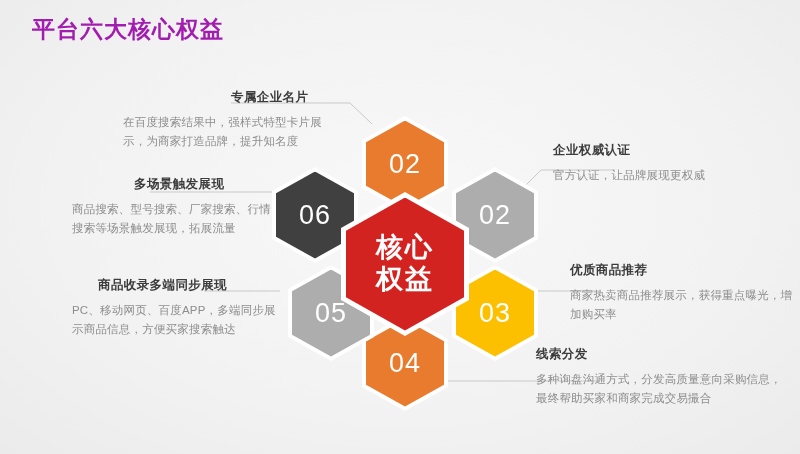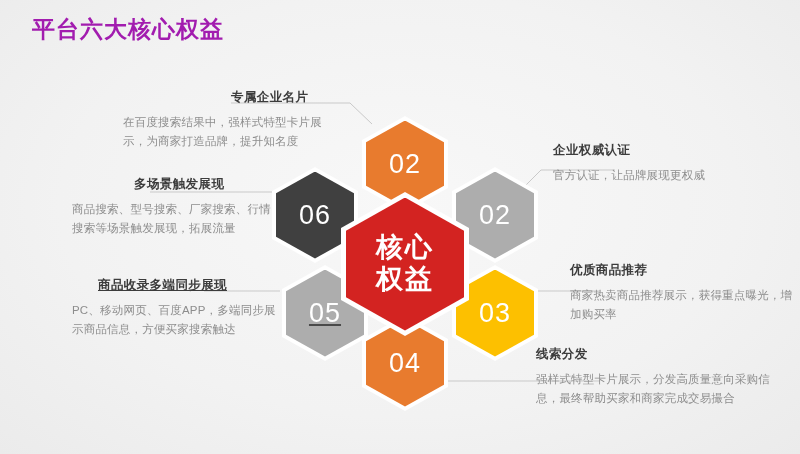--- a/index.html
+++ b/index.html
@@ -98,21 +98,21 @@
     line-height: 1.18;
     text-align: center;
     letter-spacing: 2px;
   }
 
   
   #hex-01 { left: 362px; top: 116px; }
   #hex-02 { left: 452px; top: 167px; }
   #hex-03 { left: 452px; top: 265px; }
   #hex-04 { left: 362px; top: 315px; }
-  #hex-05 { left: 282px; top: 265px; text-decoration: underline; }
+  #hex-05 { left: 288px; top: 265px; }
   #hex-06 { left: 272px; top: 167px; }
   #hex-core { left: 341px; top: 192px; }
 
   
   .callout { position: absolute; }
   .callout .c-title {
     font-size: 12.5px;
     font-weight: bold;
     color: #3c3c3c;
     white-space: nowrap;
@@ -127,21 +127,21 @@
   }
   .callout.right .c-title { text-align: left; }
   .callout.left  .c-title { text-align: right; }
   .callout.left  .c-body  { text-align: left; }
 
   #co-01 { left: 123px; top: 89px;  width: 220px; }
   #co-01 .c-title { text-align: left; padding-left: 108px; }
   #co-06 { left: 72px;  top: 176px; width: 205px; }
   #co-06 .c-title { text-align: left; padding-left: 62px; }
   #co-05 { left: 72px;  top: 277px; width: 205px; }
-  #co-05 .c-title { text-align: left; padding-left: 26px; text-decoration: underline; }
+  #co-05 .c-title { text-align: left; padding-left: 26px; }
 
   #co-02 { left: 553px; top: 142px; width: 230px; }
   #co-03 { left: 570px; top: 262px; width: 225px; }
   #co-04 { left: 536px; top: 346px; width: 250px; }
 </style>
 </head>
 <body style="background: radial-gradient(at 50% 45%, rgb(248, 248, 248) 0%, rgb(242, 242, 242) 60%, rgb(235, 235, 235) 100%);">
 
 <div id="stage">
 
@@ -227,16 +227,16 @@
     <div class="c-body">官方认证，让品牌展现更权威</div>
   </div>
 
   <div class="callout right" id="co-03">
     <div class="c-title">优质商品推荐</div>
     <div class="c-body">商家热卖商品推荐展示，获得重点曝光，增加购买率</div>
   </div>
 
   <div class="callout right" id="co-04">
     <div class="c-title">线索分发</div>
-    <div class="c-body">强样式特型卡片展示，分发高质量意向采购信息，最终帮助买家和商家完成交易撮合</div>
+    <div class="c-body">多种询盘沟通方式，分发高质量意向采购信息，最终帮助买家和商家完成交易撮合</div>
   </div>
 
 </div>
 
 </body></html>

